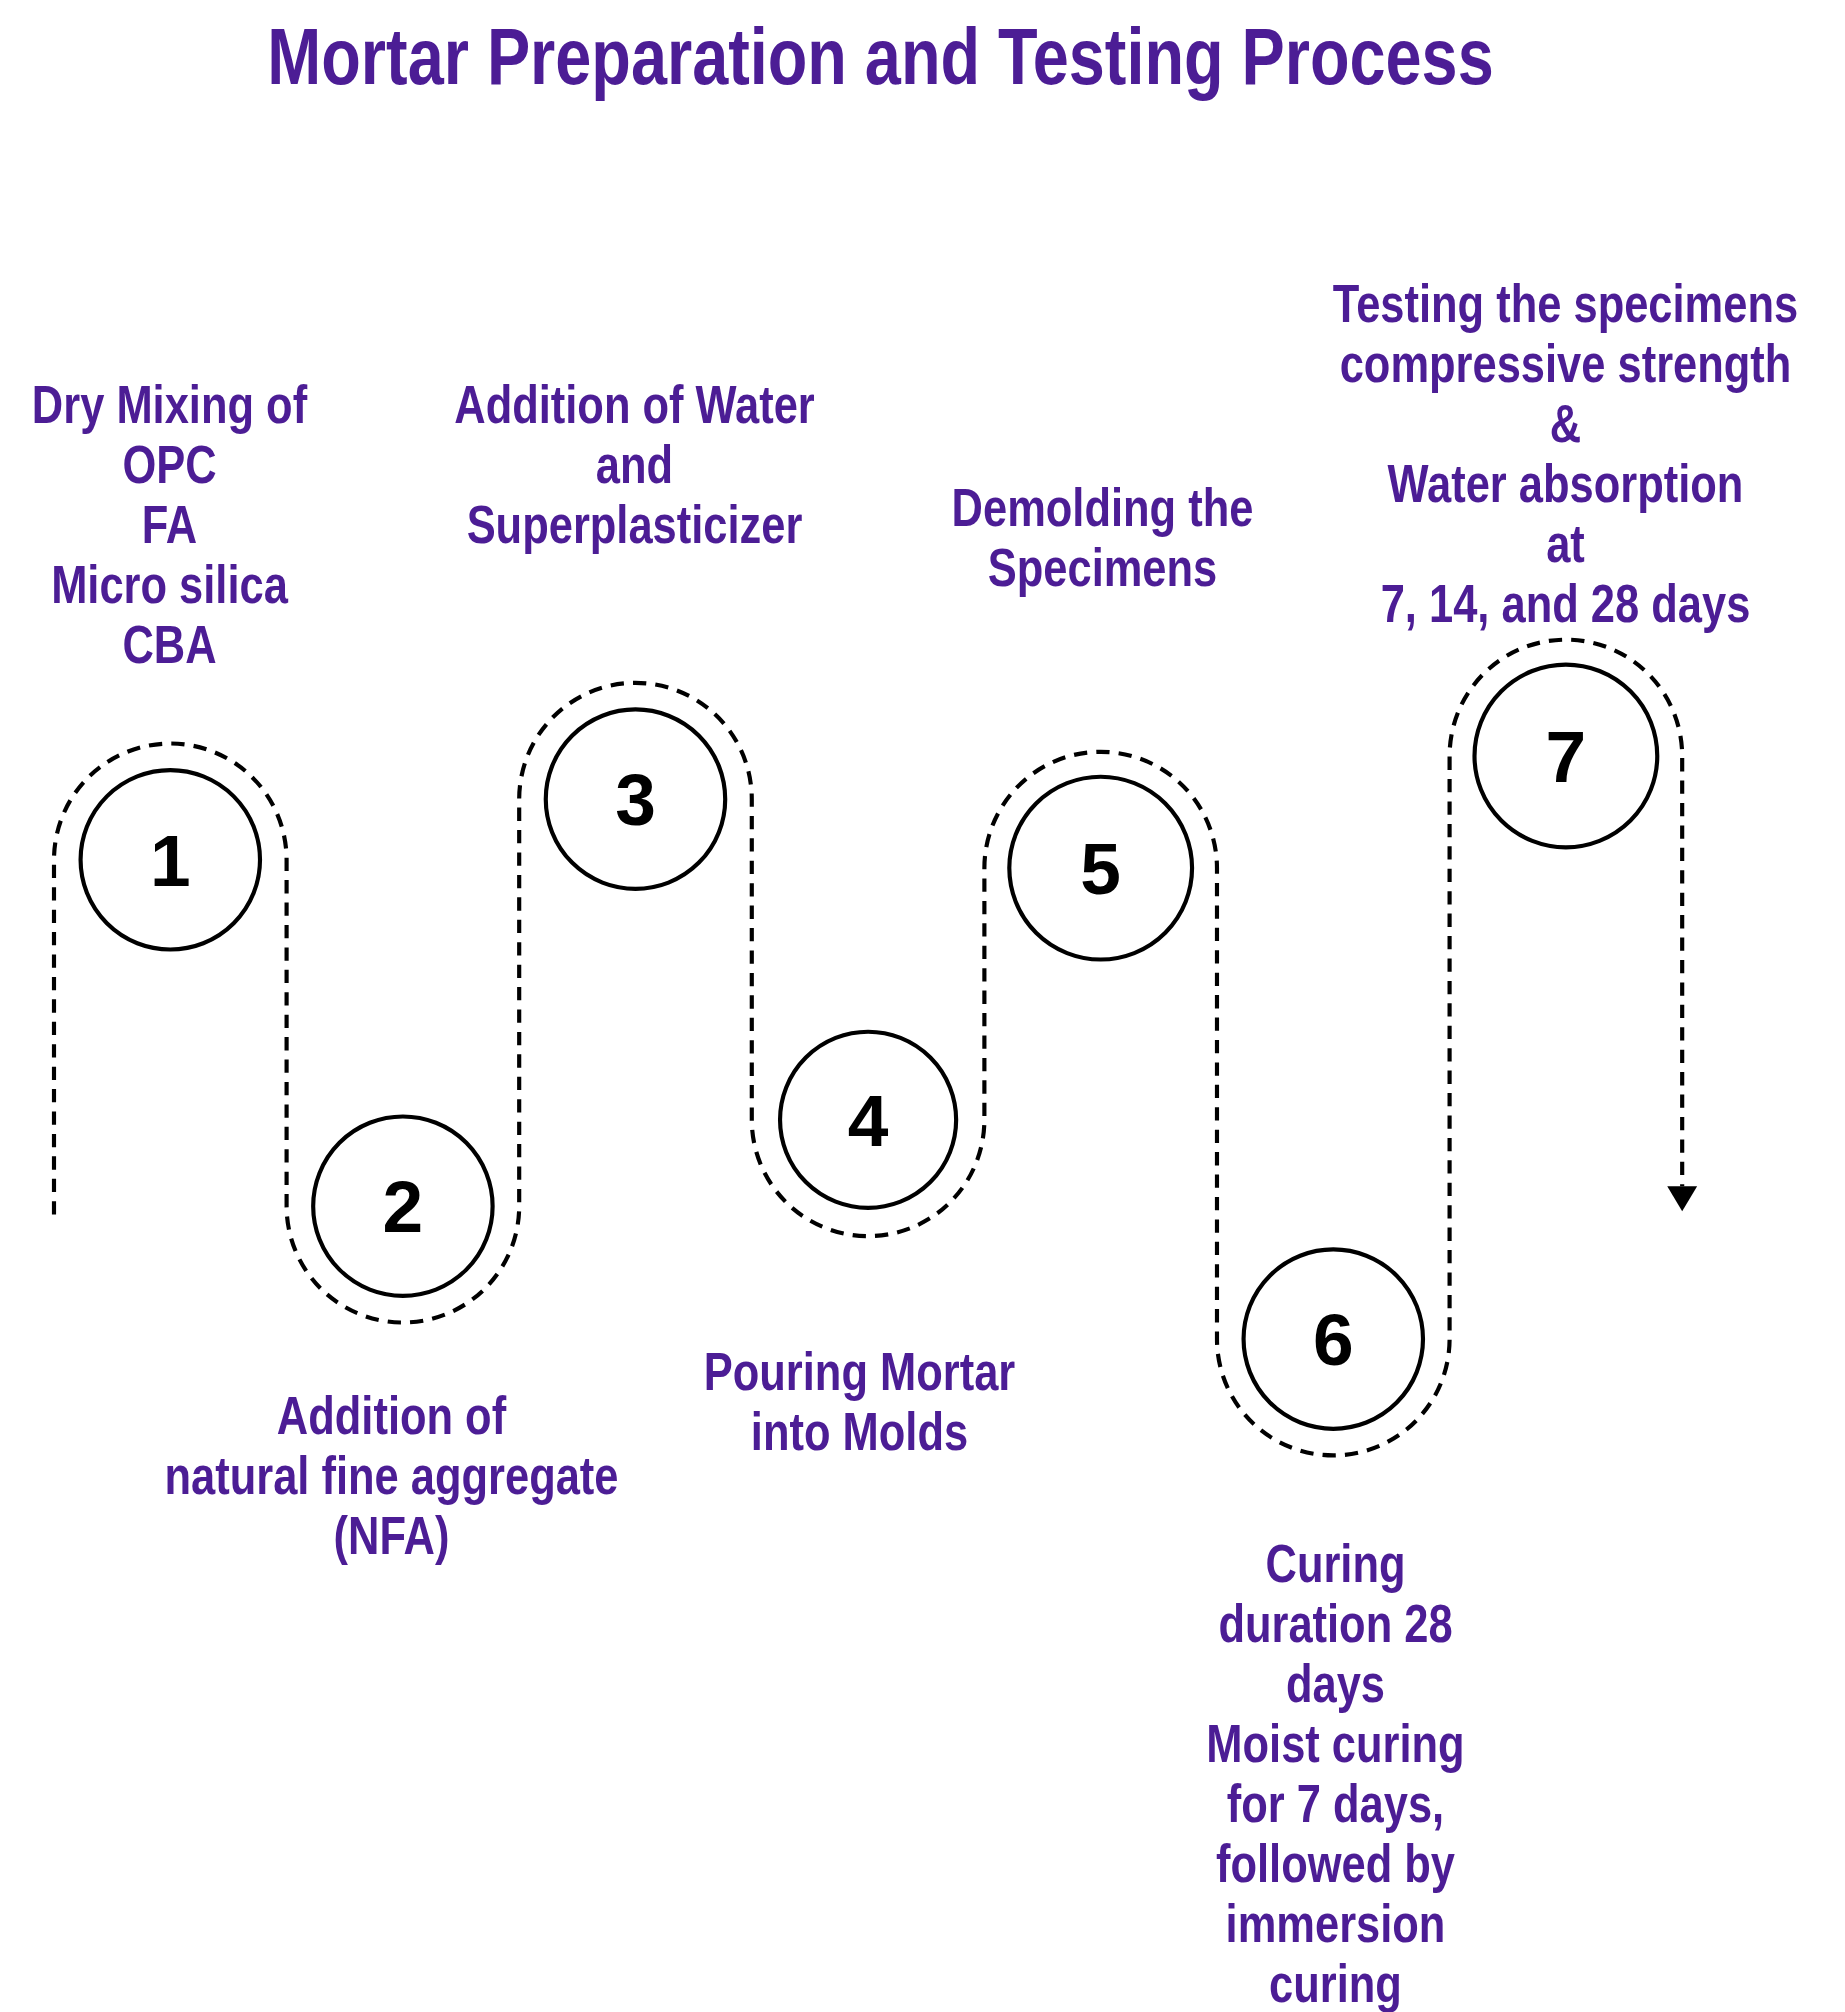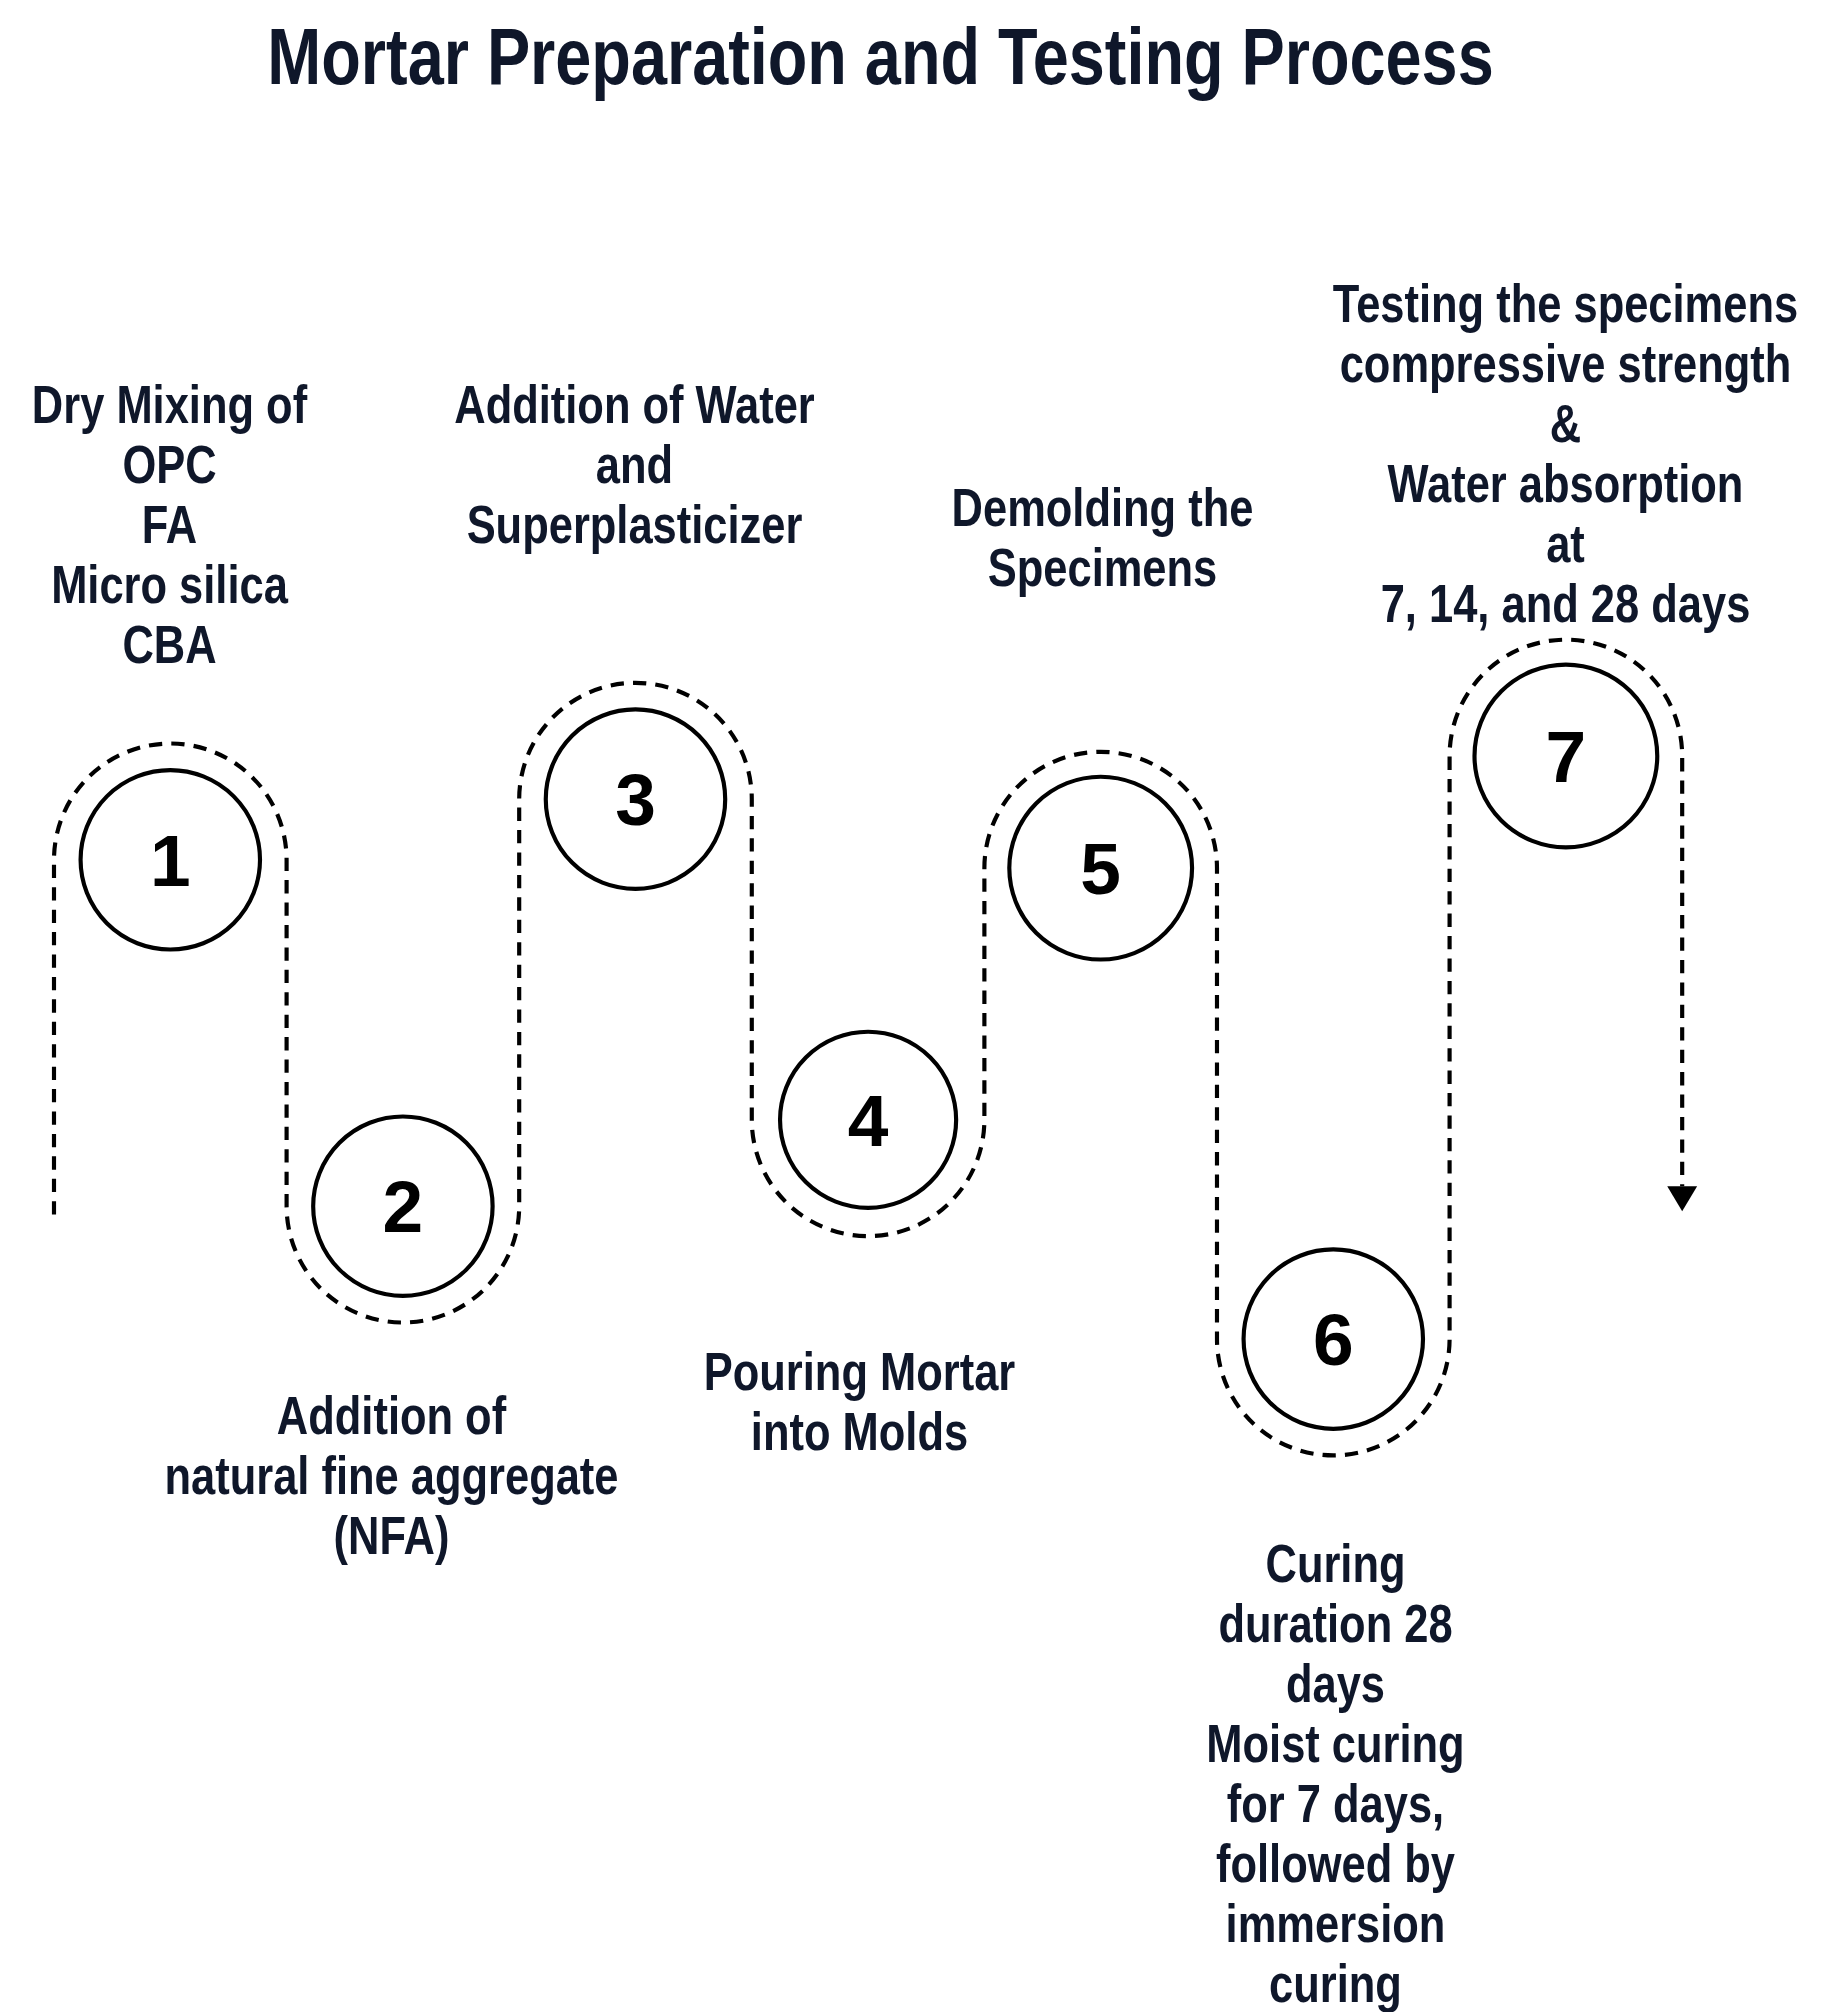--- a/index.html
+++ b/index.html
@@ -7,21 +7,21 @@
     padding: 0;
     background: #ffffff;
   }
   .canvas {
     position: relative;
     width: 1845px;
     height: 2012px;
     background: #ffffff;
     overflow: hidden;
     font-family: "Liberation Sans", "DejaVu Sans", sans-serif;
-    color: #0f172a;
+    color: #4c1d95;
   }
   .page-title {
     position: absolute;
     left: 881px;
     top: 11.6px;
     width: 1661px;
     margin-left: -831px;
     text-align: center;
     font-size: 79px;
     font-weight: 700;

